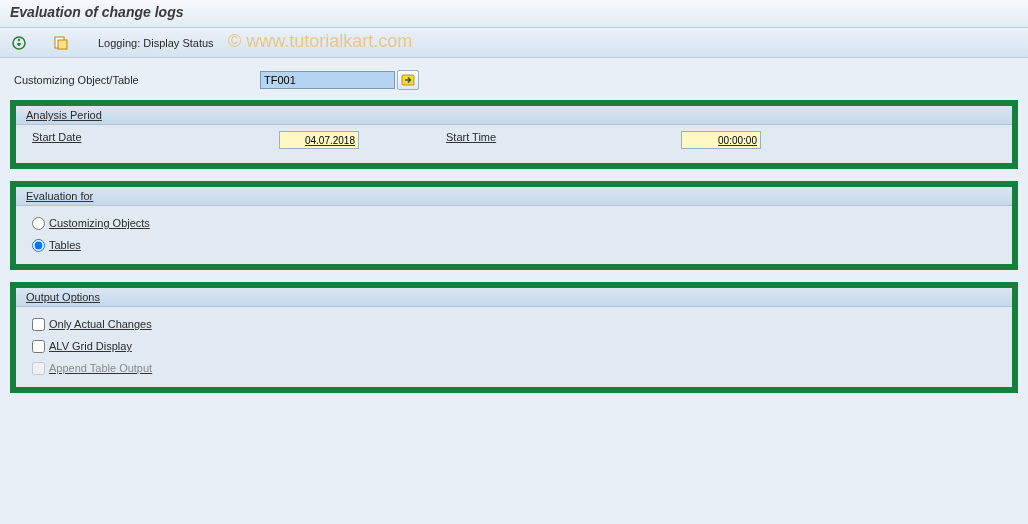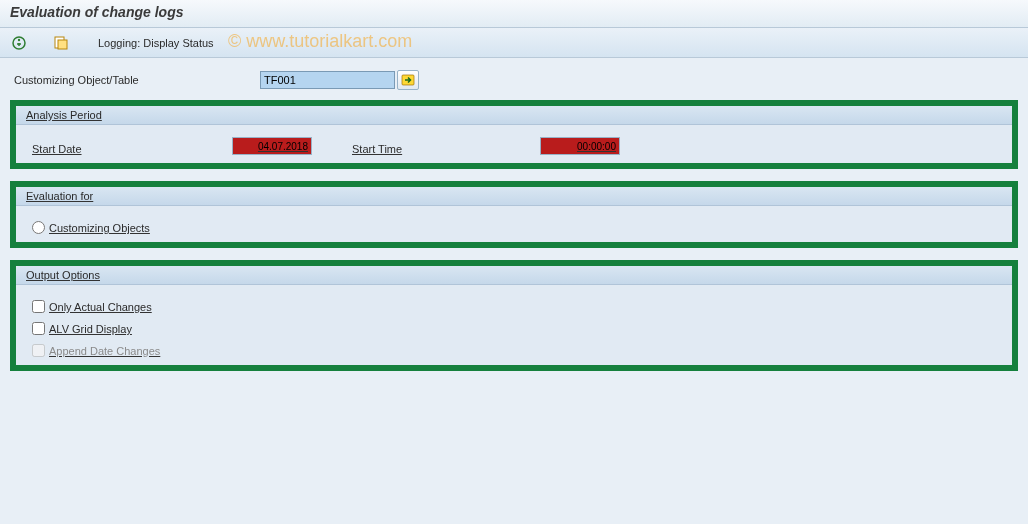--- a/index.html
+++ b/index.html
@@ -112,48 +112,49 @@
       padding: 3px 10px;
       font-size: 11px;
       color: #2a2a2a;
       border-radius: 4px 4px 0 0;
     }
     .group-body {
       padding: 6px 10px 8px 10px;
     }
     .field-row {
       display: flex;
-      align-items: flex-end;
+      align-items: flex-start;
       height: 24px;
+      gap: 47px;
     }
     .field-label {
       width: 206px;
       font-size: 11px;
       color: #2a2a2a;
       padding-left: 6px;
     }
     .field-input {
       width: 80px;
       height: 18px;
       font-size: 10px;
       padding: 1px 3px;
       border: 1px solid #97b2c7;
-      background: #b91c1c;
+      background: #fef9c3;
       text-align: right;
       font-family: Arial, sans-serif;
     }
     .field-label2 {
       width: 228px;
       padding-left: 40px;
       font-size: 11px;
       color: #2a2a2a;
     }
     .radio-row, .check-row {
       display: flex;
-      align-items: flex-end;
+      align-items: center;
       height: 22px;
       padding-left: 6px;
     }
     .radio-row label, .check-row label {
       font-size: 11px;
       color: #2a2a2a;
       margin-left: 4px;
     }
     .check-row.disabled label {
       color: #8a8a8a;
@@ -214,35 +215,39 @@
     </div>
   </div>
 
   <div class="group-box">
     <div class="group-header">Evaluation for</div>
     <div class="group-body">
       <div class="radio-row">
         <input type="radio" name="evalfor" style="">
         <label>Customizing Objects</label>
       </div>
+      <div class="radio-row">
+        <input type="radio" name="evalfor" checked="" style="">
+        <label>Tables</label>
+      </div>
     </div>
   </div>
 
   <div class="group-box">
     <div class="group-header">Output Options</div>
     <div class="group-body">
       <div class="check-row">
         <input type="checkbox" style="">
         <label>Only Actual Changes</label>
       </div>
       <div class="check-row">
         <input type="checkbox" style="">
         <label>ALV Grid Display</label>
       </div>
       <div class="check-row disabled">
         <input type="checkbox" disabled="" style="">
-        <label>Append Date Changes</label>
+        <label>Append Table Output</label>
       </div>
     </div>
   </div>
 
 
 </div>
 
 </body></html>

